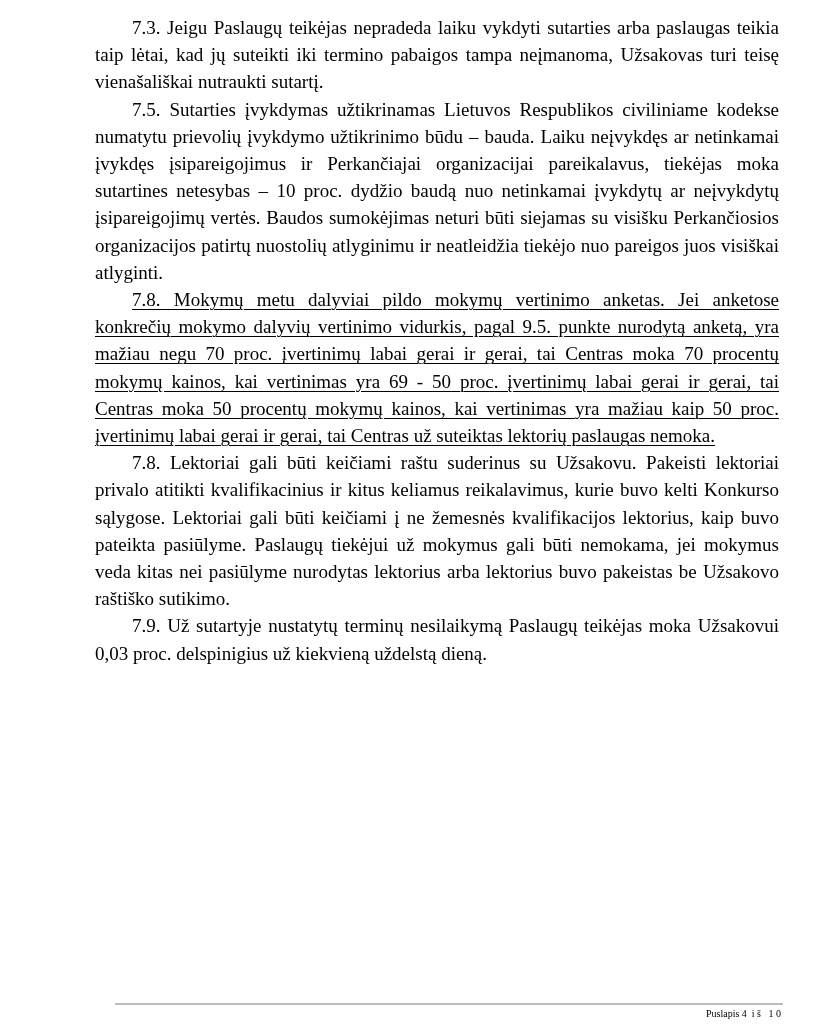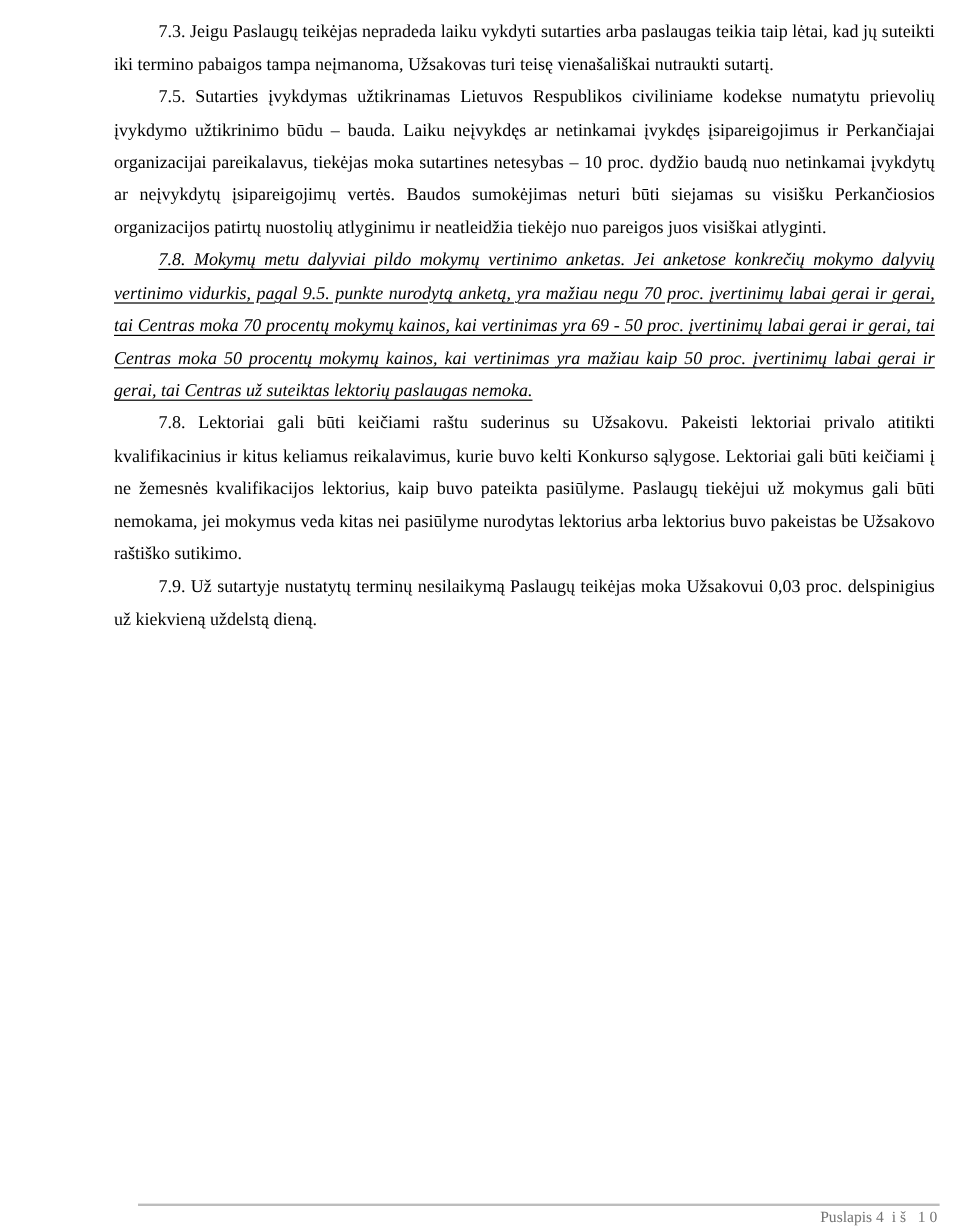--- a/index.html
+++ b/index.html
@@ -18,47 +18,46 @@
   }
   .content {
     position: absolute;
     left: 95px;
     top: 14px;
     width: 684px;
   }
   .content p {
     margin: 0;
     padding: 0;
-    font-size: 15px;
+    font-size: 19px;
     line-height: 27.2px;
     text-align: justify;
     text-indent: 37px;
     color: #000000;
   }
   .content p.underlined {
     text-decoration: underline;
     text-underline-offset: 3px;
     text-decoration-thickness: 1px;
-    font-style: italic;
   }
   .footer-rule {
     position: absolute;
     left: 115px;
     right: 33px;
     top: 1003px;
     height: 2px;
     background: #bdbdbd;
   }
   .footer-text {
     position: absolute;
     right: 35px;
     top: 1006px;
-    font-size: 13px;
+    font-size: 10px;
     line-height: 16px;
-    color: #737373;
+    color: #000000;
     white-space: pre;
     font-family: "Liberation Serif", serif;
   }
 </style>
 </head>
 <body>
 
 <div class="page">
   <div class="content">
     <p>7.3. Jeigu Paslaugų teikėjas nepradeda laiku vykdyti sutarties arba paslaugas teikia taip lėtai, kad jų suteikti iki termino pabaigos tampa neįmanoma, Užsakovas turi teisę vienašališkai nutraukti sutartį.</p>

